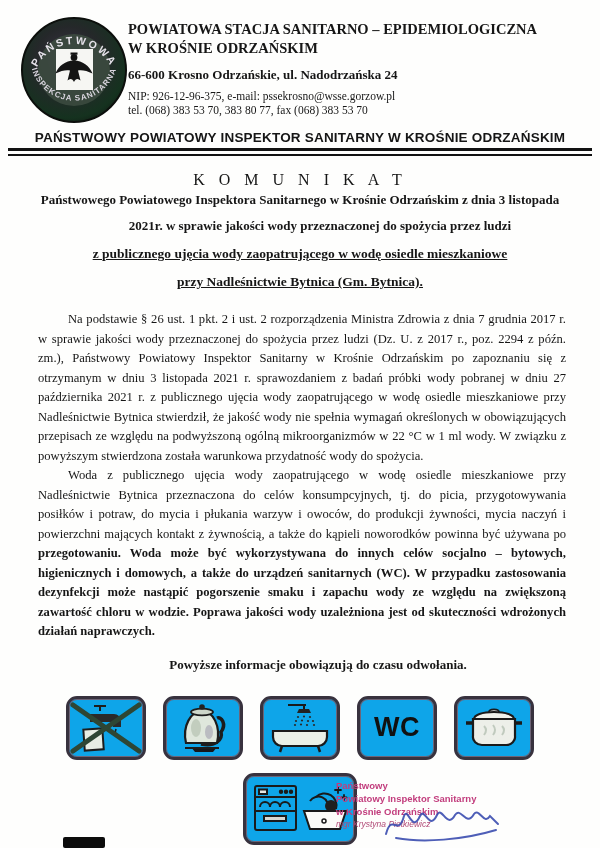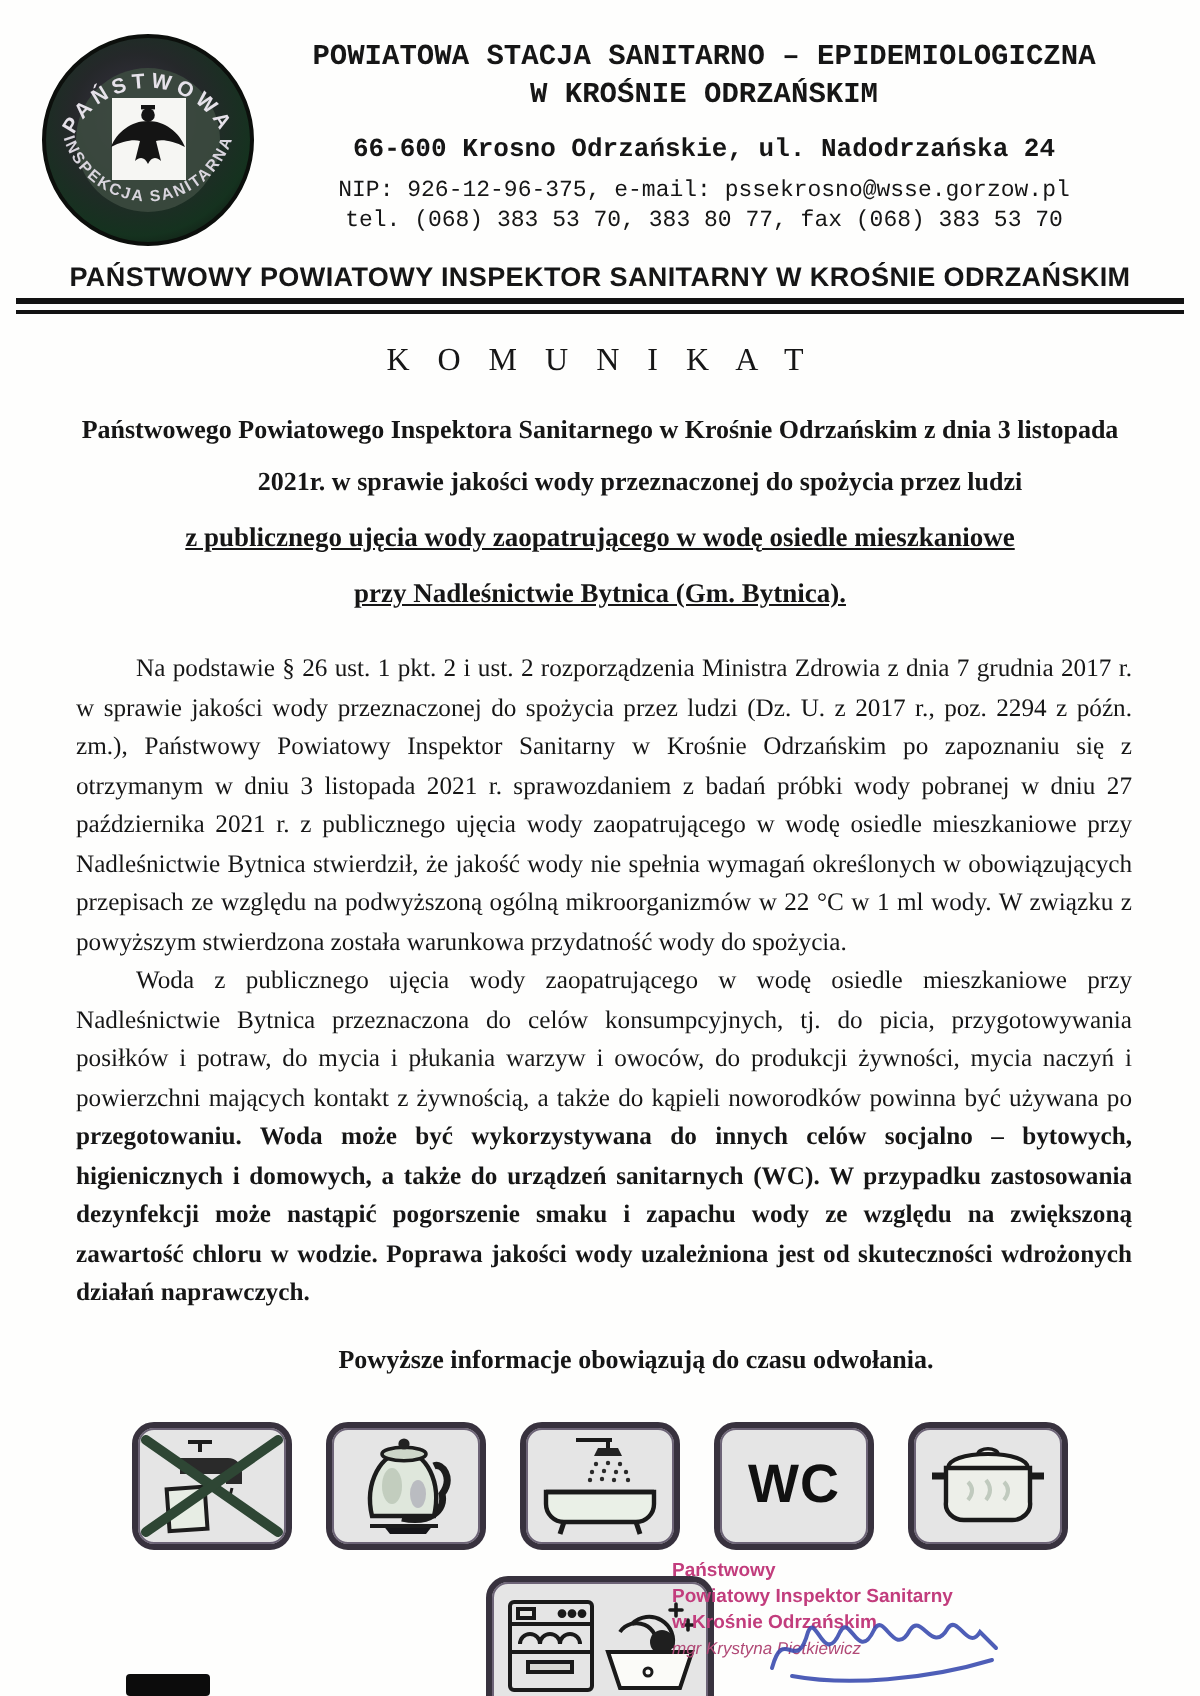--- a/index.html
+++ b/index.html
@@ -4,45 +4,45 @@
 <style>
   html,body{margin:0;padding:0;background:#e8e8e8;}
   .page{
     width:600px;height:848px;background:#fefefd;position:relative;
     margin:0 auto;color:#161616;font-family:"Liberation Serif",serif;
     overflow:hidden;box-sizing:border-box;
   }
   
   header{display:flex;padding:16px 14px 0 20px;}
   .logo-wrap{flex:0 0 108px;width:108px;}
-  .header-text{flex:1;text-align:center;font-family:Liberation Mono, monospace;padding:4px 10px 0 0;}
+  .header-text{flex:1;font-family:Liberation Serif, serif;padding:4px 10px 0 0;}
   .ht-org{font-weight:bold;font-size:14.5px;line-height:1.3;}
   .ht-address{font-weight:bold;font-size:13px;margin-top:9px;}
   .ht-nip{font-size:11.5px;margin-top:7px;}
   .ht-tel{font-size:11.5px;margin-top:2px;}
   .inspector-line{
     text-align:center;font-family:"Liberation Sans",sans-serif;font-weight:bold;
     font-size:13.5px;margin-top:2px;letter-spacing:0.2px;
   }
   .double-rule{margin:3px 8px 0 8px;height:3px;border-top:3px solid #121212;border-bottom:2px solid #121212;}
   
   .title-block{text-align:center;margin-top:15px;}
   .t-heading{font-size:16px;font-weight:normal;letter-spacing:5px;}
-  .t-line1{font-weight:bold;font-size:13px;margin-top:17px;}
+  .t-line1{font-weight:bold;font-size:13px;margin-top:3px;}
   .t-line2{font-weight:bold;font-size:13px;margin-top:10px;padding-left:40px;}
   .t-underlined{font-weight:bold;font-size:13.5px;margin-top:12px;text-decoration:underline;}
   
   .body-text{margin:20px 34px 0 38px;text-align:justify;font-size:12.6px;line-height:1.55;}
   .para{margin:0;text-indent:30px;}
   .closing{text-align:center;font-weight:bold;font-size:13px;margin-top:15px;padding-left:36px;}
   
   .icons-row{display:flex;justify-content:center;gap:17px;margin-top:23px;}
   .icons-row2{display:flex;justify-content:center;margin-top:13px;}
   .icon-box{
-    width:80px;height:64px;border:3.5px solid #38323e;border-radius:11px;background:#e5e5e5;
+    width:80px;height:64px;border:3.5px solid #38323e;border-radius:11px;background:#0ea5e9;
     display:flex;align-items:center;justify-content:center;box-sizing:border-box;
     box-shadow:0 0 0 1px #6d6477 inset;
   }
   .icon-box.wide{width:114px;height:72px;}
   .icon-box svg{display:block;}
   .wc-text{font-family:"Liberation Sans",sans-serif;font-weight:bold;font-size:27px;color:#111;letter-spacing:0.5px;}
   
   .stamp{position:absolute;right:44px;top:780px;width:220px;text-align:left;
          color:#c23d7d;font-family:"Liberation Sans",sans-serif;}
   .stamp-line{font-weight:bold;font-size:9.5px;line-height:1.35;}

